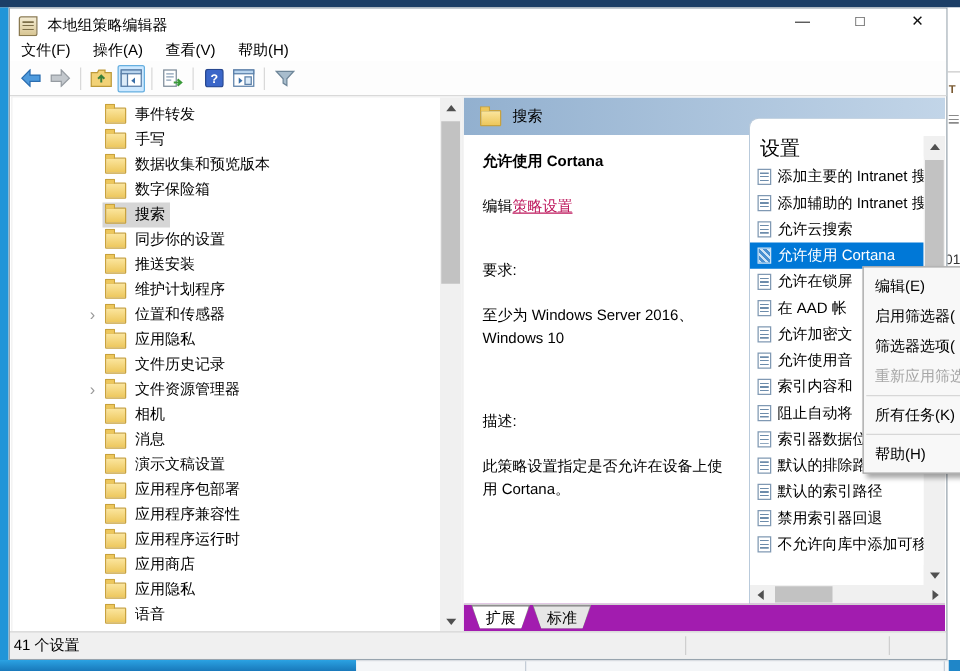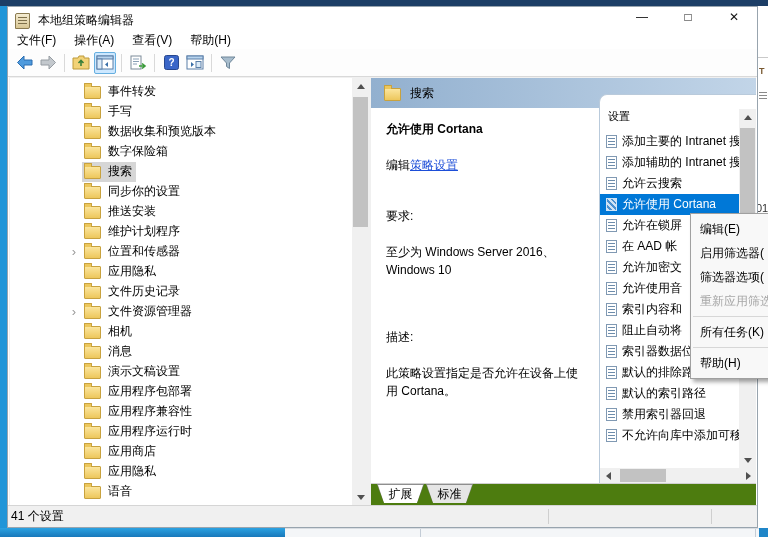--- a/index.html
+++ b/index.html
@@ -68,45 +68,45 @@
   
   .right-pane{position:absolute;left:362px;top:1px;right:0;bottom:0;background:#fff;overflow:hidden;}
   .band{position:absolute;left:0;top:0;right:0;height:30px;
     background:linear-gradient(to right,#92b0cf,#c2d5e8);display:flex;align-items:center;}
   .band .folder{margin-left:13px;}
   .band-label{margin-left:9px;font-size:12px;}
   .desc{position:absolute;left:0;top:30px;width:228px;bottom:22px;background:#fff;
     padding:12px 10px 0 15px;box-sizing:border-box;line-height:18px;}
   .ptitle{font-weight:bold;margin-bottom:18px;}
   .editline{margin-bottom:15px;}
-  .plink{color:#1d4ed8;text-decoration:underline;cursor:pointer;}
+  .plink{color:#be185d;text-decoration:underline;cursor:pointer;}
   .block{margin-bottom:13px;white-space:pre-line;}
   .para{margin-bottom:17px;}
   .settings-panel{position:absolute;left:228px;top:16px;right:0;bottom:22px;background:#fff;
     border-top-left-radius:8px;border-left:1px solid #b9cadb;border-top:1px solid #b9cadb;box-sizing:border-box;}
-  .slhead{padding:14px 0 0 8px;font-size:11px;}
+  .slhead{padding:14px 0 0 8px;font-size:16px;}
   .srows{position:absolute;left:0;top:36px;right:17px;bottom:15px;overflow:hidden;}
   .srow{height:21px;display:flex;align-items:center;padding-left:6px;overflow:hidden;white-space:nowrap;}
   .polico{width:11px;height:13px;border:1px solid #8099b3;background:#fff;display:inline-block;
     position:relative;flex:0 0 auto;box-sizing:border-box;}
   .polico::before{content:"";position:absolute;left:1px;right:1px;top:2px;height:7px;
     background:repeating-linear-gradient(to bottom,#6d8cab 0 1px,transparent 1px 3px);}
   .slabel{margin-left:5px;overflow:hidden;}
   .srow.selected{background:#0078d7;}
   .srow.selected .slabel{color:#fff;}
   .srow.selected .polico{border-color:#cfe3f5;
     background:repeating-linear-gradient(45deg,#cfe3f5 0 2px,#4a90d0 2px 4px);}
   .srow.selected .polico::before{display:none;}
   .list-scroll{right:0;top:14px;bottom:15px;}
   .hscroll{position:absolute;left:0;right:0;bottom:0;height:15px;background:#f0f0f0;}
   .hbtn{position:absolute;top:0;width:16px;height:15px;display:flex;align-items:center;justify-content:center;}
   .hbtn.l{left:0;} .hbtn.r{right:0;}
   .hthumb{position:absolute;left:20px;top:1px;width:46px;height:13px;background:#c2c2c2;}
   
-  .tabstrip{position:absolute;left:0;right:0;bottom:0;height:22px;background:#4d7c0f;
+  .tabstrip{position:absolute;left:0;right:0;bottom:0;height:22px;background:#a21caf;
     border-top:1px solid #d0d0d0;display:flex;padding-left:6px;box-sizing:border-box;}
   .tab{width:47px;height:19px;margin-right:2px;background:#8f8f8f;padding:1px 1px 0 1px;box-sizing:border-box;
     clip-path:polygon(0 0,100% 0,calc(100% - 7px) 100%,7px 100%);}
   .tab-inner{width:100%;height:100%;background:#e6e6e6;display:flex;align-items:center;justify-content:center;
     clip-path:polygon(0 0,100% 0,calc(100% - 6px) 100%,6px 100%);font-size:12px;}
   .tab.active .tab-inner{background:#fff;}
   
   .statusbar{position:absolute;left:0;right:0;bottom:0;height:22px;background:#f0f0f0;
     border-top:1px solid #d5d5d5;display:flex;align-items:center;box-sizing:border-box;}
   .statusbar .stext{margin-left:3px;}

